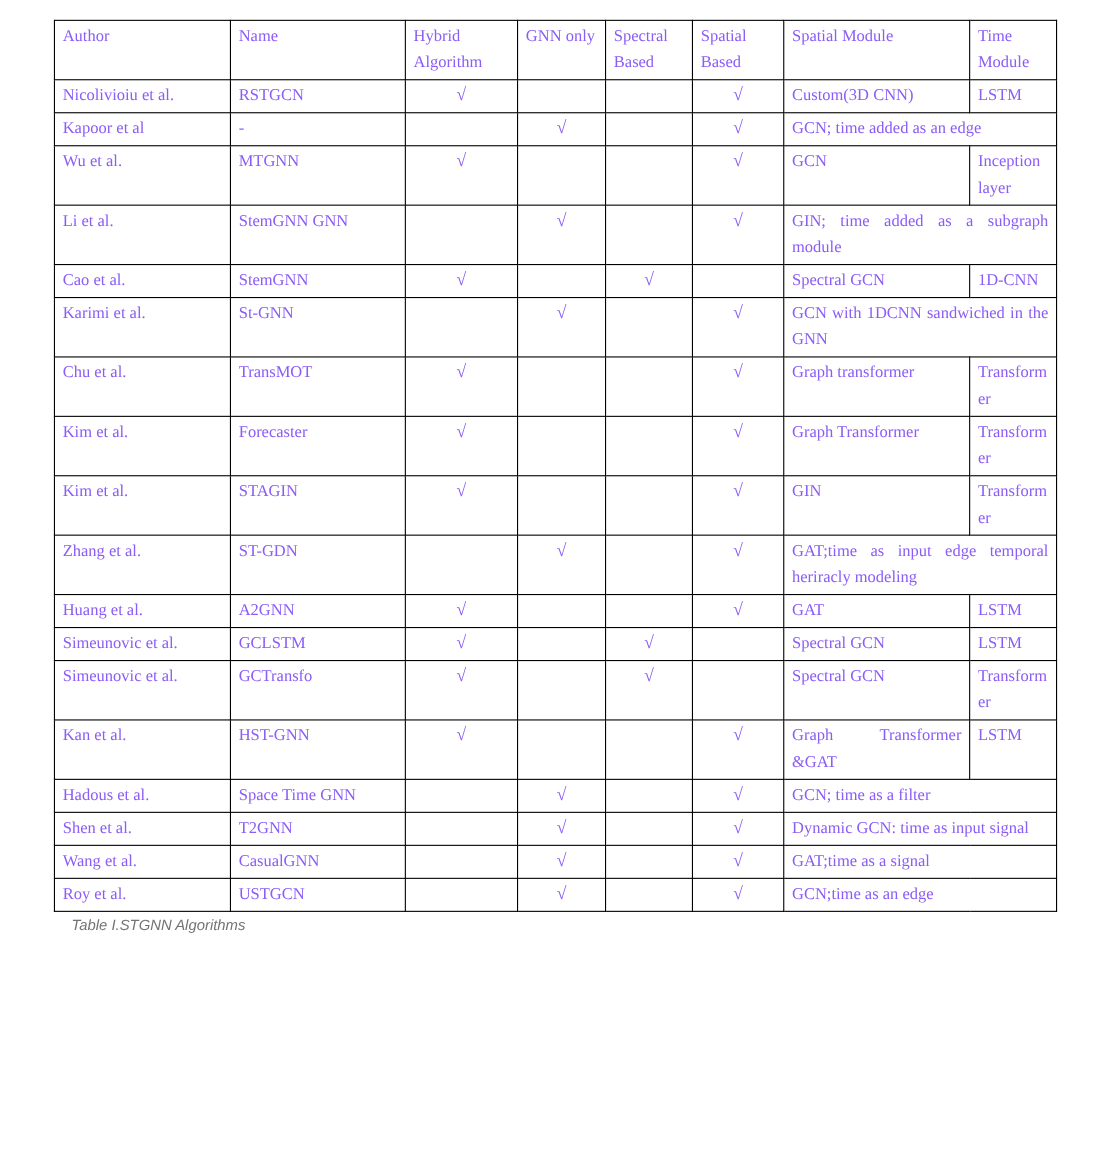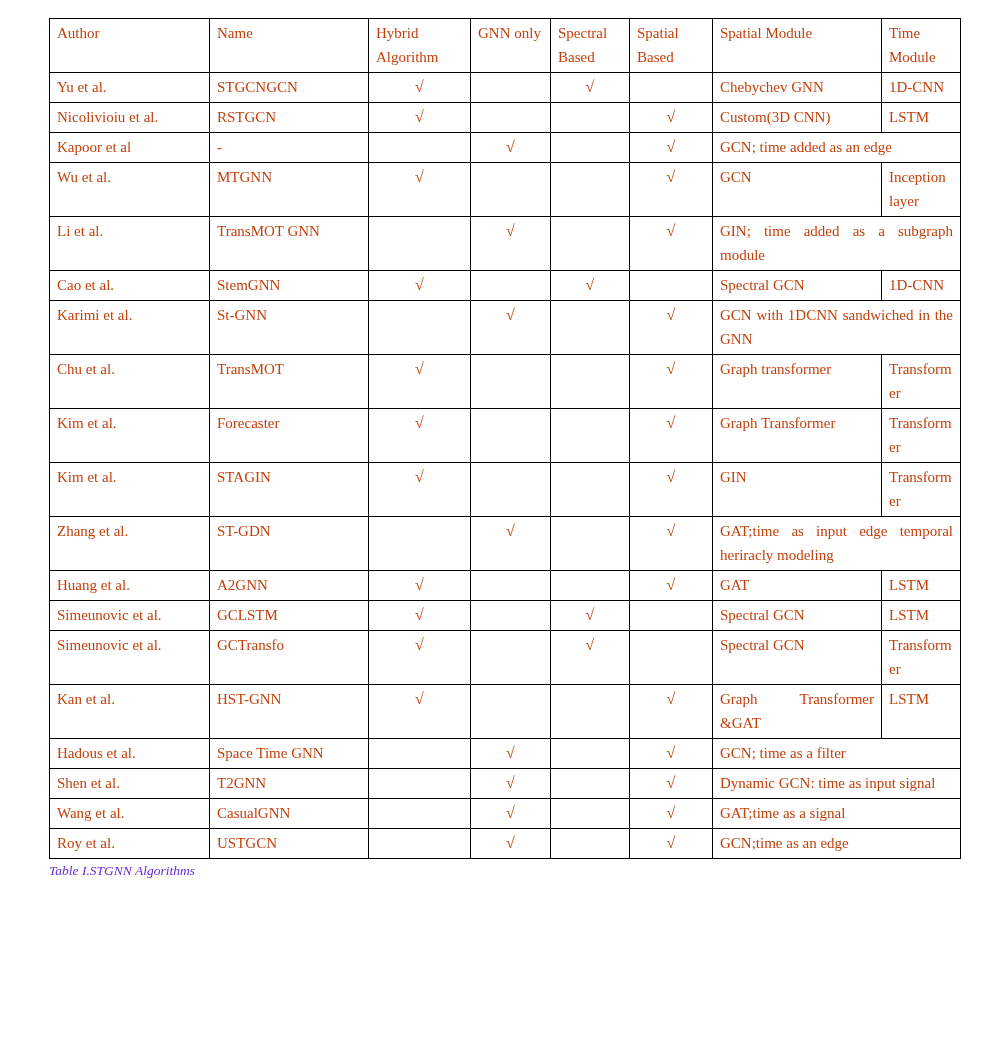--- a/index.html
+++ b/index.html
@@ -12,21 +12,21 @@
     width: 1003px;
     height: 1059px;
     background: #ffffff;
     padding: 18px 43px 0 49px;
   }
   table.stgnn {
     border-collapse: collapse;
     table-layout: fixed;
     width: 911px;
     font-size: 15px;
-    color: #c2410c;
+    color: #8b5cf6;
   }
   table.stgnn th,
   table.stgnn td {
     border: 1px solid #000000;
     vertical-align: top;
     text-align: left;
     font-weight: normal;
     padding: 2px 7px 3px 7px;
     line-height: 24px;
     overflow-wrap: break-word;
@@ -38,25 +38,25 @@
   }
   table.stgnn td.module {
     text-align: justify;
   }
   table.stgnn td.module:last-child,
   table.stgnn td.module[colspan] {
     text-align: justify;
   }
   .caption {
     margin-top: 4px;
-    margin-left: 0;
-    font-family: Liberation Serif, serif;
+    margin-left: 16px;
+    font-family: Liberation Sans, sans-serif;
     font-style: italic;
     font-size: 13.5px;
-    color: #6d28d9;
+    color: #737373;
   }
 </style>
 </head>
 <body>
 
 <div class="page">
 
   <table class="stgnn">
     <colgroup>
       <col style="width:160px">
@@ -75,30 +75,20 @@
         <th>Hybrid Algorithm</th>
         <th>GNN only</th>
         <th>Spectral Based</th>
         <th>Spatial Based</th>
         <th>Spatial Module</th>
         <th>Time Module</th>
       </tr>
     </thead>
     <tbody>
         <tr>
-          <td>Yu et al.</td>
-          <td>STGCNGCN</td>
-          <td class="check">√</td>
-          <td class="check"></td>
-          <td class="check">√</td>
-          <td class="check"></td>
-          <td class="module">Chebychev GNN</td>
-          <td class="module">1D-CNN</td>
-        </tr>
-        <tr>
           <td>Nicolivioiu et al.</td>
           <td>RSTGCN</td>
           <td class="check">√</td>
           <td class="check"></td>
           <td class="check"></td>
           <td class="check">√</td>
           <td class="module">Custom(3D CNN)</td>
           <td class="module">LSTM</td>
         </tr>
         <tr>
@@ -115,21 +105,21 @@
           <td>MTGNN</td>
           <td class="check">√</td>
           <td class="check"></td>
           <td class="check"></td>
           <td class="check">√</td>
           <td class="module">GCN</td>
           <td class="module">Inception layer</td>
         </tr>
         <tr>
           <td>Li et al.</td>
-          <td>TransMOT GNN</td>
+          <td>StemGNN GNN</td>
           <td class="check"></td>
           <td class="check">√</td>
           <td class="check"></td>
           <td class="check">√</td>
           <td class="module" colspan="2">GIN; time added as a subgraph module</td>
         </tr>
         <tr>
           <td>Cao et al.</td>
           <td>StemGNN</td>
           <td class="check">√</td>

